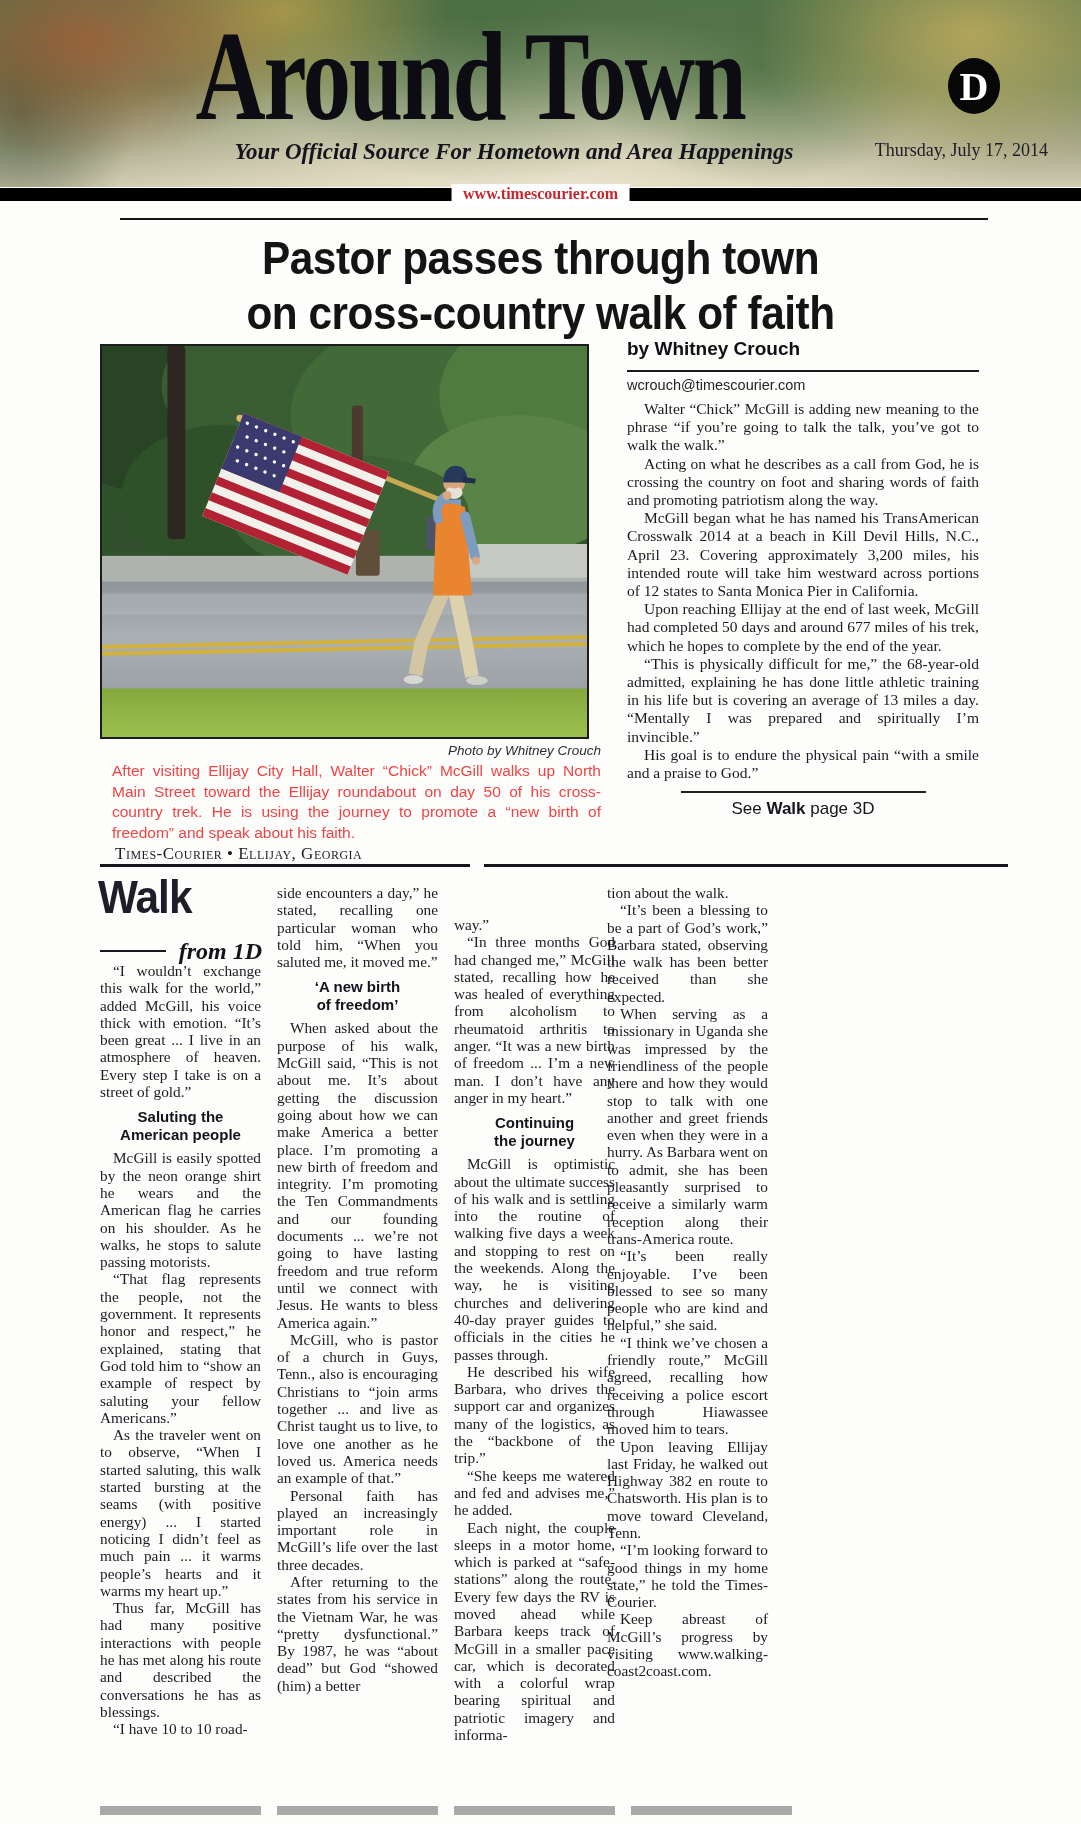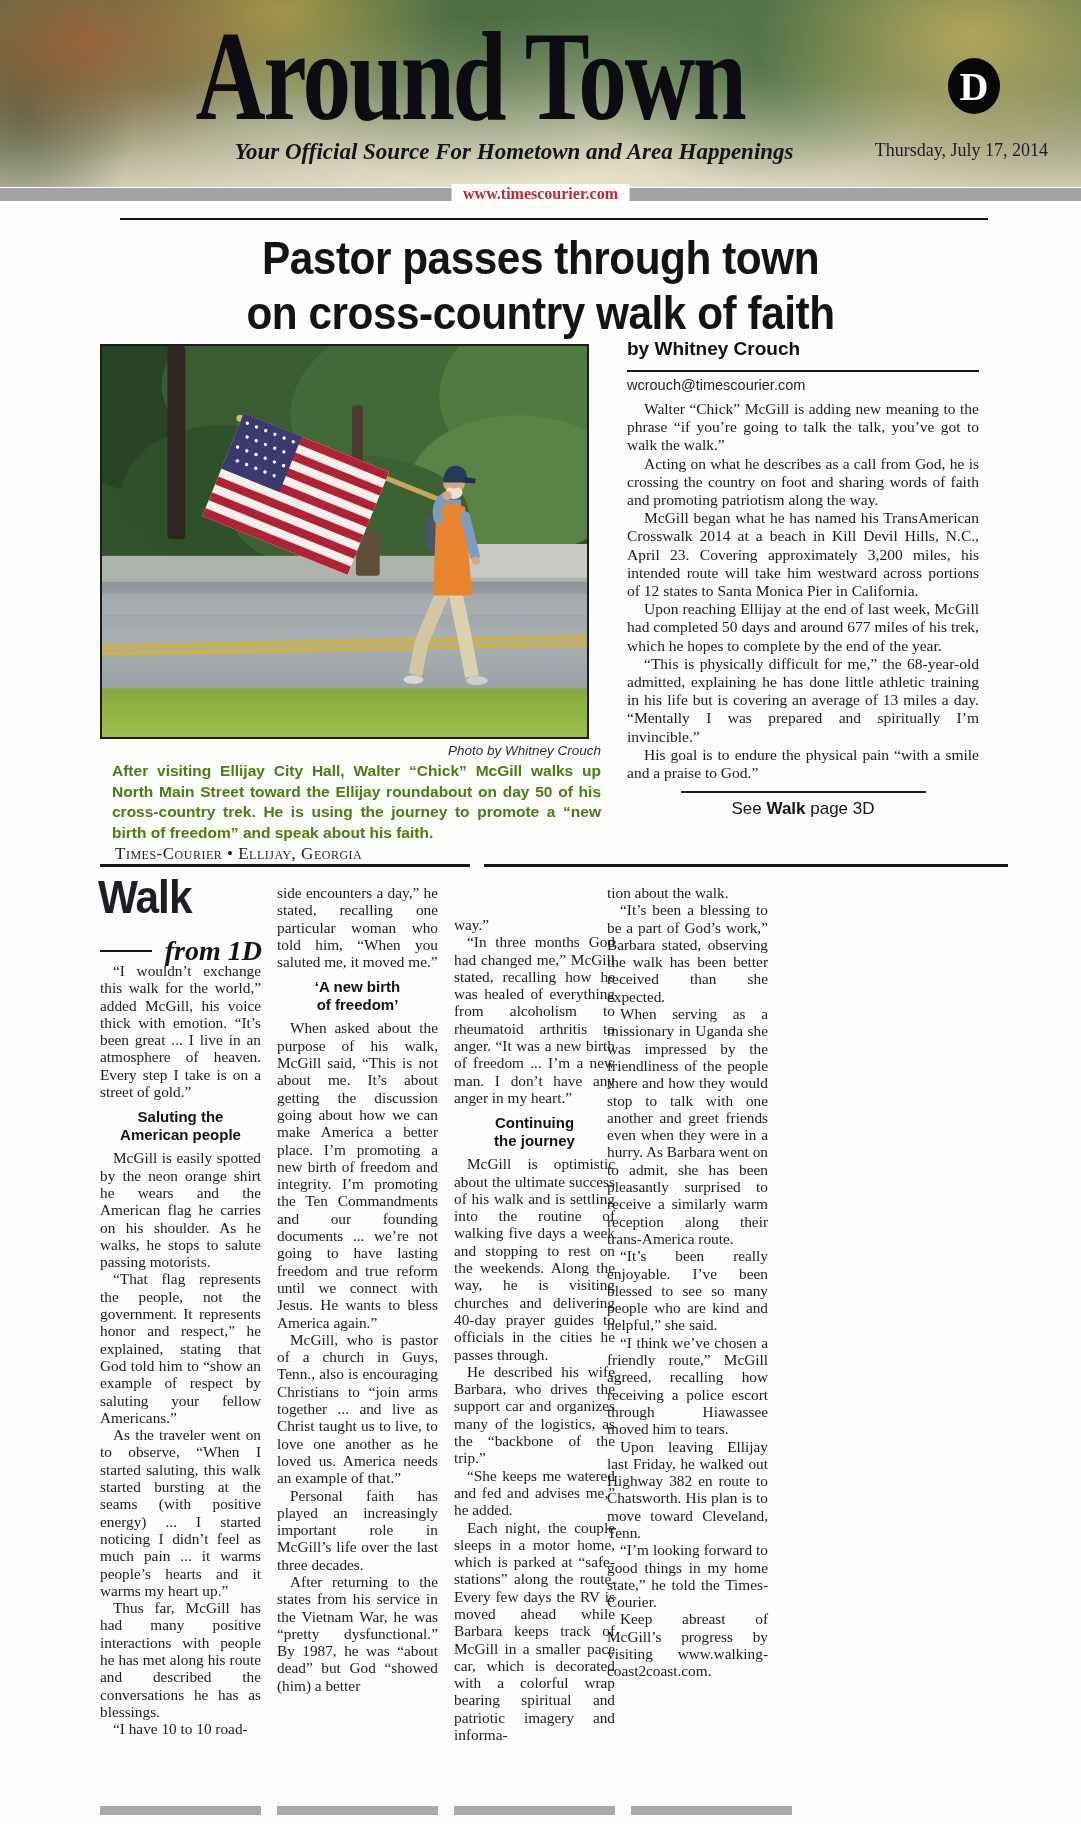--- a/index.html
+++ b/index.html
@@ -21,39 +21,39 @@
     font-family:"Liberation Serif",serif;font-weight:bold;font-size:128px;line-height:120px;
     letter-spacing:-3px;color:#0c0c12;transform:scaleX(.76);transform-origin:50% 0;white-space:nowrap;}
   .d-badge{position:absolute;left:948px;top:58px;width:52px;height:56px;border-radius:50%;
     background:#070707;color:#ffffff;display:flex;align-items:center;justify-content:center;
     font-family:"Liberation Serif",serif;font-weight:bold;font-size:40px;}
   .tagline{position:absolute;left:0;top:139px;width:940px;text-align:center;
     font-style:italic;font-weight:bold;font-size:23px;line-height:26px;color:#14141c;padding-left:44px;}
   .mast-date{position:absolute;right:33px;top:139px;font-size:18px;line-height:22px;color:#1c1c26;}
 
   
-  .urlbar{position:absolute;left:0;top:188px;width:1081px;height:13px;background:#a3a3a3;}
+  .urlbar{position:absolute;left:0;top:188px;width:1081px;height:13px;background:#000000;}
   .urltext{position:absolute;left:50%;top:-4px;transform:translateX(-50%);background:#ffffff;
     padding:0 12px;font-weight:bold;font-size:16px;line-height:20px;color:#c3282e;white-space:nowrap;}
   .toprule{position:absolute;left:120px;top:218px;width:868px;height:2px;background:#151515;}
 
   
   .headline{position:absolute;left:0;top:231px;width:1081px;text-align:center;
     font-family:"Liberation Sans",sans-serif;font-weight:bold;font-size:46px;line-height:55px;
     letter-spacing:-.5px;color:#141414;transform:scaleX(.92);transform-origin:50% 0;}
 
   
   .photo{position:absolute;left:100px;top:344px;width:489px;height:395px;
     border:2px solid #1c1c1c;box-sizing:border-box;background:#9aa0a2;}
   .photo svg{display:block;width:100%;height:100%;}
   .photo-foot{position:absolute;left:112px;top:743px;width:489px;}
   .credit{text-align:right;font-family:"Liberation Sans",sans-serif;font-style:italic;
     font-size:13.5px;line-height:16px;color:#2c2c34;}
-  .caption{margin-top:2px;font-family:"Liberation Sans",sans-serif;font-weight:bold;
-    font-size:15.5px;line-height:20.5px;color:#4d7c0f;text-align:justify;}
+  .caption{margin-top:2px;font-family:"Liberation Sans",sans-serif;font-weight:normal;
+    font-size:15.5px;line-height:20.5px;color:#ef4444;text-align:justify;}
 
   
   .byline-block{position:absolute;left:627px;top:338px;width:352px;font-family:"Liberation Sans",sans-serif;}
   .byline{font-weight:bold;font-size:19px;color:#101016;padding-bottom:10px;border-bottom:2.5px solid #17171f;}
   .email{margin-top:5px;font-size:14.5px;color:#23232b;}
   .article-body{position:absolute;left:627px;top:400px;width:352px;
     font-size:15.5px;line-height:18.2px;color:#1a1a24;}
   .bodyp{margin:0;text-align:justify;text-indent:17px;}
   .jump{margin-top:9px;}
   .jump-rule{width:245px;margin:0 auto;border-top:2px solid #222222;}
@@ -64,21 +64,21 @@
   .paper-line{position:absolute;left:115px;top:845px;font-variant:small-caps;
     font-size:17px;line-height:18px;letter-spacing:.5px;color:#1c1c26;}
   .sec-rule{position:absolute;top:864px;height:2.5px;background:#15151d;}
   .sec-rule-1{left:100px;width:370px;}
   .sec-rule-2{left:484px;width:524px;}
   .walk-slug{position:absolute;left:98px;top:872px;font-family:"Liberation Sans",sans-serif;
     font-weight:bold;font-size:46px;line-height:50px;letter-spacing:-1px;color:#1e1e28;
     transform:scaleX(.92);transform-origin:0 0;}
   .from-line{position:absolute;left:100px;top:938px;width:162px;display:flex;align-items:center;}
   .from-rule{flex:1;height:2px;background:#17171f;}
-  .from-text{font-style:italic;font-weight:bold;font-size:28px;line-height:26px;color:#14141c;margin-left:13px;}
+  .from-text{font-style:italic;font-weight:bold;font-size:24px;line-height:26px;color:#14141c;margin-left:13px;}
 
   #columns{position:absolute;left:100px;top:884px;width:691px;height:922px;}
   .newscol{position:absolute;top:0;width:161px;font-size:15.3px;line-height:17.3px;color:#1a1a24;}
   .col1{left:0;top:78px;}
   .col2{left:177px;}
   .col3{left:354px;margin-top:32px;}
   .col4{left:507px;}
   .colp{margin:0;text-align:justify;text-indent:13px;overflow-wrap:anywhere;}
   .colp.noindent{text-indent:0;}
   .subhead{font-family:"Liberation Sans",sans-serif;font-weight:bold;font-size:15px;line-height:18px;

